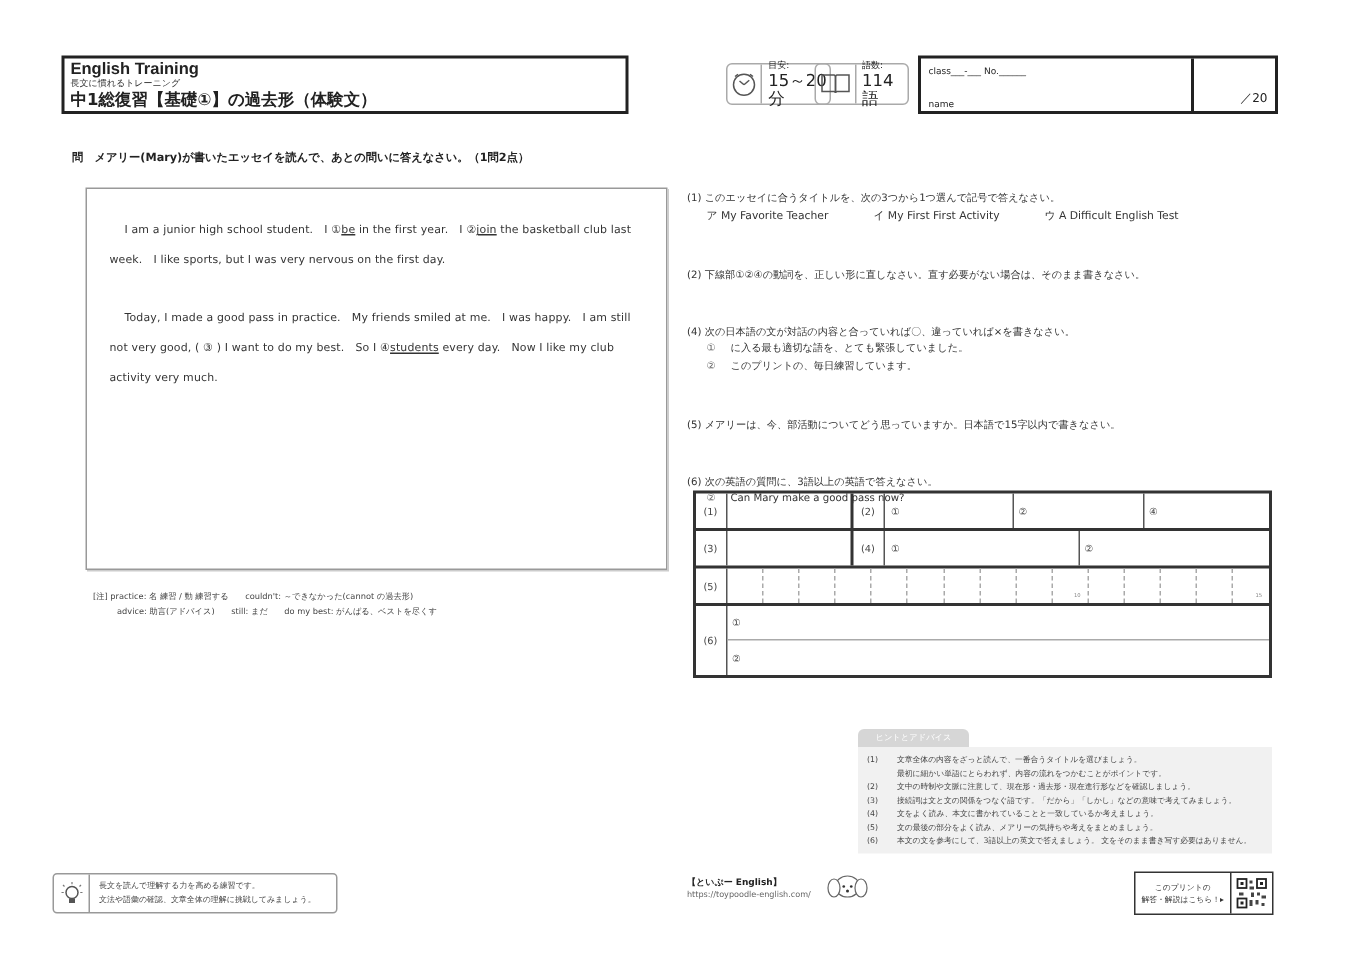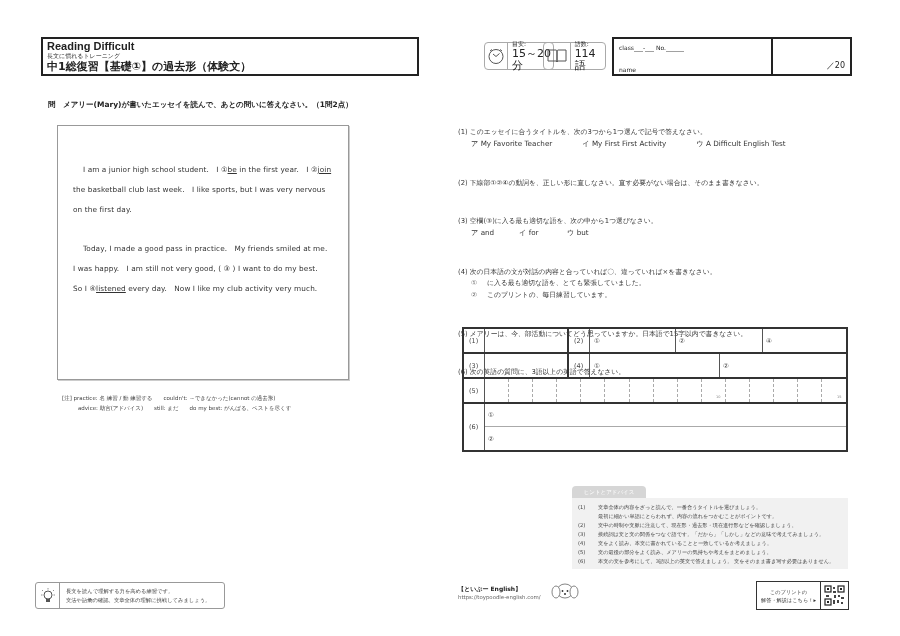--- a/index.html
+++ b/index.html
@@ -15,25 +15,25 @@
 
   
   .chip { top: 42px; height: 28px; border: 1px solid #aaa; border-radius: 4px; display: flex; align-items: center; }
   .chip .ico { width: 28px; height: 26px; border-right: 1px solid #aaa; display: flex; align-items: center; justify-content: center; }
   .chip .txt { padding-left: 4px; }
   .chip .lab { font-size: 6px; line-height: 8px; }
   .chip .val { font-size: 11px; line-height: 12px; font-weight: 500; }
 
   #name-box { left: 612px; top: 37px; width: 240px; height: 39px; border: 2px solid #222; display: flex; }
   #name-box .left { flex: 1; border-right: 2px solid #222; position: relative; font-size: 6px; }
-  #name-box .right { width: 77px; position: relative; font-size: 8px; }
+  #name-box .right { width: 54px; position: relative; font-size: 8px; }
 
   
   #instruction { left: 48px; top: 100px; font-size: 7.5px; font-weight: bold; color: #222; }
-  #passage { left: 57px; top: 125px; width: 292px; height: 255px; border: 1px solid #999; box-shadow: 1px 1px 0 #ccc; padding: 34px 14px 0 15px; font-family: "DejaVu Sans", sans-serif; font-size: 7.3px; color: #333; }
+  #passage { left: 57px; top: 125px; width: 388px; height: 255px; border: 1px solid #999; box-shadow: 1px 1px 0 #ccc; padding: 17px 14px 0 15px; font-family: "DejaVu Sans", sans-serif; font-size: 7.3px; color: #333; }
   #passage p { line-height: 20px; text-indent: 10px; margin-bottom: 19px; letter-spacing: 0.1px; }
   #passage u { text-decoration: underline; }
   #notes { left: 62px; top: 393px; font-size: 5.5px; line-height: 10px; color: #444; }
 
   
   #questions { left: 458px; top: 99px; width: 395px; font-size: 6.8px; color: #333; }
   .q { margin-bottom: 8px; margin-top: 28px; }
   .q .qt { line-height: 10px; }
   .q .opts { display: flex; gap: 18px; padding-left: 13px; line-height: 13px; font-size: 7.2px; }
   .q .opts.wide { gap: 30px; }
@@ -65,21 +65,21 @@
   #brand .b2 { color: #666; font-size: 5.4px; }
   #dog { left: 550px; top: 580px; }
   #foot-right { left: 756px; top: 581px; width: 93px; height: 29px; border: 1px solid #333; display: flex; }
   #foot-right .txt { flex: 1; border-right: 1px solid #333; font-size: 5.2px; line-height: 8px; text-align: center; padding-top: 6px; color: #333; }
   #foot-right .qr { width: 27px; display: flex; align-items: center; justify-content: center; }
 </style>
 </head>
 <body>
 
 <div id="title-box" class="abs">
-  <div class="t1">Reading Difficult</div>
+  <div class="t1">English Training</div>
   <div class="t2">長文に慣れるトレーニング</div>
   <div class="t3">中1総復習【基礎①】の過去形（体験文）</div>
 </div>
 
 <div class="abs chip" style="left:484px; width:70px;">
   <div class="ico">
     <svg width="18" height="18" viewBox="0 0 18 18">
         <circle cx="9" cy="9.5" r="7" fill="none" stroke="#555" stroke-width="1"></circle>
         <path d="M9 9.5 L6 7" stroke="#555" stroke-width="1"></path>
         <path d="M9 9.5 L12.5 6.5" stroke="#555" stroke-width="1"></path>
@@ -112,58 +112,51 @@
   </div>
   <div class="right">
     <span class="abs" style="right:5px; bottom:3px;">／20</span>
   </div>
 </div>
 
 <div id="instruction" class="abs">問　メアリー(Mary)が書いたエッセイを読んで、あとの問いに答えなさい。（1問2点）</div>
 
 <div id="passage" class="abs">
   <p><span>I am a junior high school student.　I </span><span>①</span><u>be</u><span> in the first year.　I </span><span>②</span><u>join</u><span> the basketball club last week.　I like sports, but I was very nervous on the first day.</span></p>
-  <p><span>Today, I made a good pass in practice.　My friends smiled at me.　I was happy.　I am still not very good, ( ③ ) I want to do my best.　So I </span><span>④</span><u>listened</u><span> every day.　Now I like my club activity very much.</span></p>
+  <p><span>Today, I made a good pass in practice.　My friends smiled at me.　I was happy.　I am still not very good, ( ③ ) I want to do my best.　So I </span><span>④</span><u>students</u><span> every day.　Now I like my club activity very much.</span></p>
 </div>
 
 <div id="notes" class="abs">
   <div>[注] practice: 名 練習 / 動 練習する　　couldn't: ～できなかった(cannot の過去形)</div>
   <div style="padding-left:16px;">advice: 助言(アドバイス)　　still: まだ　　do my best: がんばる、ベストを尽くす</div>
 </div>
 
 <div id="questions" class="abs">
   <div class="q">
     <div class="qt">(1) このエッセイに合うタイトルを、次の3つから1つ選んで記号で答えなさい。</div>
     <div class="opts wide">
       <span>ア My Favorite Teacher</span>
       <span>イ My First First Activity</span>
       <span>ウ A Difficult English Test</span>
     </div>
   </div>
   <div class="q">
     <div class="qt">(2) 下線部①②④の動詞を、正しい形に直しなさい。直す必要がない場合は、そのまま書きなさい。</div>
   </div>
   <div class="q">
-    <div class="qt">(3) 空欄(③)に入る最も適切な語を、次の中から1つ選びなさい。</div>
-    <div class="opts" style="gap:0;">
-      <span style="width:48px">ア and</span>
-      <span style="width:48px">イ for</span>
-      <span>ウ but</span>
-    </div>
-  </div>
-  <div class="q">
     <div class="qt">(4) 次の日本語の文が対話の内容と合っていれば〇、違っていれば×を書きなさい。</div>
     <div class="sub"><span class="n">①</span><span>に入る最も適切な語を、とても緊張していました。</span></div>
     <div class="sub"><span class="n">②</span><span>このプリントの、毎日練習しています。</span></div>
   </div>
   <div class="q">
     <div class="qt">(5) メアリーは、今、部活動についてどう思っていますか。日本語で15字以内で書きなさい。</div>
   </div>
   <div class="q">
     <div class="qt">(6) 次の英語の質問に、3語以上の英語で答えなさい。</div>
+    <div class="sub"><span class="n">②</span><span>Can Mary make a good pass now?</span></div>
   </div>
 </div>
 
 <div id="answer" class="abs">
 
   <div class="arow" style="top:0; height:25px; border-bottom:2px solid #333;">
     <div class="cell lbl" style="left:0; width:20px;">(1)</div>
     <div class="vline" style="left:20px;"></div>
     <div class="cell" style="left:21px; width:82px;"></div>
     <div class="vline thick" style="left:103px;"></div>

